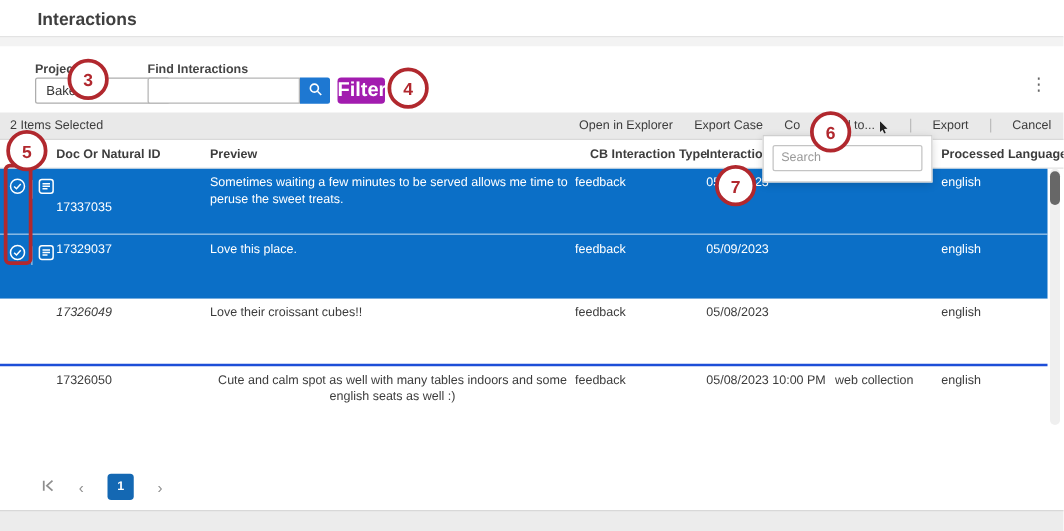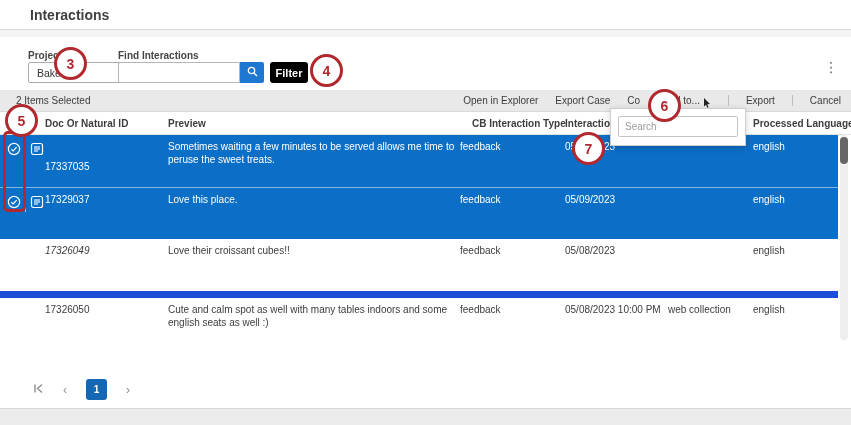--- a/index.html
+++ b/index.html
@@ -13,40 +13,40 @@
 
   
   .field-label { position:absolute; font-size:10px; font-weight:bold; color:#454545; }
   .project-select { position:absolute; left:28px; top:62px; width:108px; height:21px; background:#fff;
     border:1px solid #adadad; border-radius:2px; font-size:10.5px; color:#333; display:flex; align-items:center;
     padding:0 8px; justify-content:space-between; }
   .find-input { position:absolute; left:118px; top:62px; width:122px; height:21px; border:1px solid #b5b5b5;
     border-radius:2px 0 0 2px; font-size:10px; padding:0 6px; color:#333; }
   .search-btn { position:absolute; left:240px; top:62px; width:24px; height:21px; background:#1e78d2;
     border:none; border-radius:0 2px 2px 0; display:flex; align-items:center; justify-content:center; cursor:pointer; }
-  .filter-btn { position:absolute; left:270px; top:62px; width:38px; height:21px; background:#000000; color:#fff;
-    border:none; border-radius:3px; font-size:11px; font-weight:bold; cursor:pointer; font-family:"Liberation Sans",sans-serif; }
+  .filter-btn { position:absolute; left:270px; top:62px; width:38px; height:21px; background:#a21caf; color:#fff;
+    border:none; border-radius:3px; font-size:16px; font-weight:bold; cursor:pointer; font-family:"Liberation Sans",sans-serif; }
   .kebab { position:absolute; left:824px; top:59px; font-size:14px; color:#666; line-height:16px; cursor:pointer; }
 
   
   .toolbar { position:absolute; left:0; top:90px; width:851px; height:22px; background:#e9e9e9;
     border-bottom:1px solid #d9d9d9; display:flex; align-items:center; font-size:10px; color:#3c3c3c; }
-  .selection-status { margin-left:16px;text-align:center; }
+  .selection-status { margin-left:8px;text-align:center; }
   .toolbar-actions { margin-left:auto; margin-right:10px; display:flex; align-items:center; gap:17px; }
   .toolbar-action { cursor:pointer; white-space:nowrap; display:flex; align-items:center; gap:3px; }
   .toolbar-sep { width:1px; height:11px; background:#bdbdbd; }
 
   
   .thead { position:absolute; left:0; top:112px; width:851px; height:23px; background:#fff; border-bottom:1px solid #e3e3e3; }
   .th { position:absolute; top:6px; font-size:10px; font-weight:bold; color:#3d3d3d; white-space:nowrap; }
   .rows { position:absolute; left:0; top:135px; width:838px; }
   .row { position:relative; width:838px; height:52px; background:#fff; color:#3c3c3c; }
   .row.selected { background:#0b6fc7; color:#fff; }
   .row.selected + .row.selected { border-top:1px solid rgba(255,255,255,.5); }
-  .row.r4 { border-top:7px solid #1d4ed8; }
+  .row.r4 { border-top:2px solid #1d4ed8;text-align:center; }
   .cell { position:absolute; top:6px; font-size:10px; white-space:nowrap; }
   .cell.preview { width:292px; white-space:normal; line-height:12.5px; }
   .row-icons { position:absolute; left:7px; top:7px; display:flex; align-items:center; gap:4px; }
   .icon-sep { width:1px; height:15px; background:rgba(255,255,255,.6); }
   .scroll-track { position:absolute; left:840px; top:135px; width:8px; height:205px; background:#efefef; border-radius:4px; }
   .scroll-thumb { position:absolute; left:0px; top:2px; width:8px; height:27px; background:#676767; border-radius:4px; }
 
   
   .menu { position:absolute; left:610px; top:108px; width:136px; background:#fff; border:1px solid #cfcfcf;
     box-shadow:0 2px 7px rgba(0,0,0,.18); z-index:5; padding:7px 7px 8px 7px; }

